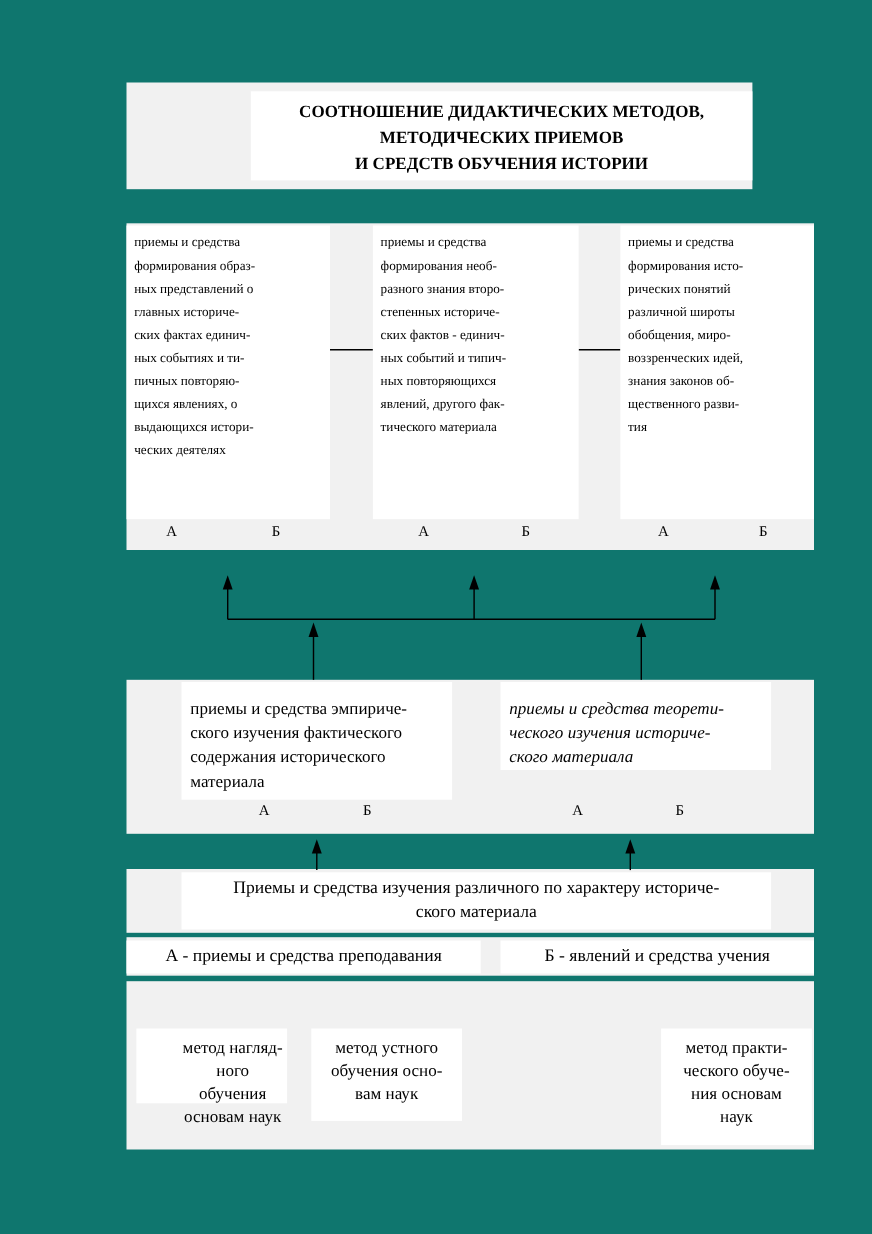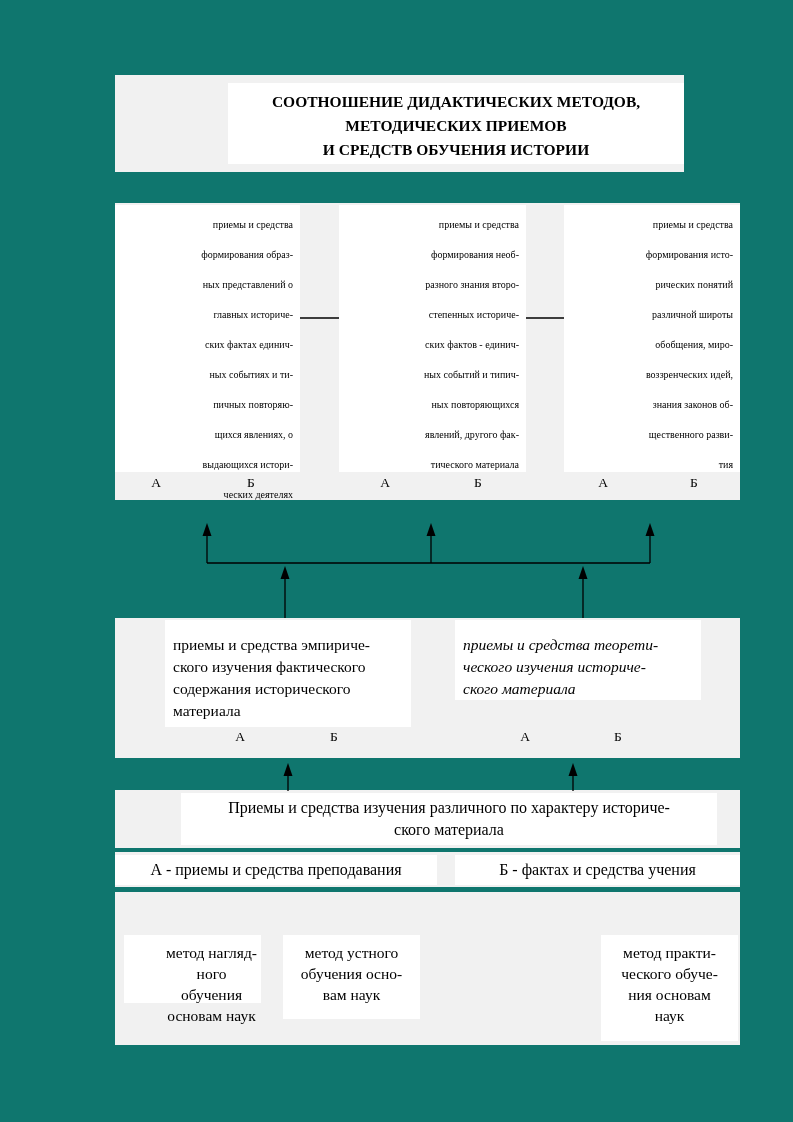--- a/index.html
+++ b/index.html
@@ -43,38 +43,38 @@
     line-height: 24px;
     text-align: center;
   }
 
   
   .tbox { top:205px; height:267px; padding:5px 7px; }
   .tbox-1 { left:115px; width:185px; }
   .tbox-2 { left:339px; width:187px; }
   .tbox-3 { left:564px; width:176px; }
   .tbox-text {
-    font-size: 10px;
-    line-height: 30px;
-    text-align: right;
+    font-size: 12px;
+    line-height: 21px;
+    text-align: left;
   }
 
   
   .mbox { top:620px; padding:14px 8px; }
   .mbox-1 { left:165px; width:246px; height:107px; }
   .mbox-2 { left:455px; width:246px; height:80px;font-style:italic;  }
   .mbox-text {
     font-size: 15.5px;
     line-height: 22px;
     text-align: left;
   }
 
   
   .base-box {
-    left:181px; top:793px; width:536px; height:52px;
+    left:165px; top:793px; width:536px; height:52px;
     padding:4px 6px;
     font-size:16px; line-height:22px; text-align:center;
   }
 
   
   .legend-box {
     top:855px; height:30px;
     font-size:16px; line-height:29px; text-align:center;
   }
   .legend-a { left:115px; width:322px; }
@@ -222,21 +222,21 @@
 
   <span class="ab-label" style="left:232px; top:729px;">А</span>
   <span class="ab-label" style="left:326px; top:729px;">Б</span>
   <span class="ab-label" style="left:517px; top:729px;">А</span>
   <span class="ab-label" style="left:610px; top:729px;">Б</span>
 
   <div class="box base-box pre">Приемы и средства изучения различного по характеру историче-
 ского материала</div>
 
   <div class="box legend-box legend-a">А - приемы и средства преподавания</div>
-  <div class="box legend-box legend-b">Б - фактах и средства учения</div>
+  <div class="box legend-box legend-b">Б - явлений и средства учения</div>
 
   <div class="box methbox methbox-1 pre">метод нагляд-
 ного обучения
 основам наук</div>
   <div class="box methbox methbox-2 pre">метод устного
 обучения осно-
 вам наук</div>
   <div class="box methbox methbox-4 pre">метод практи-
 ческого обуче-
 ния основам

